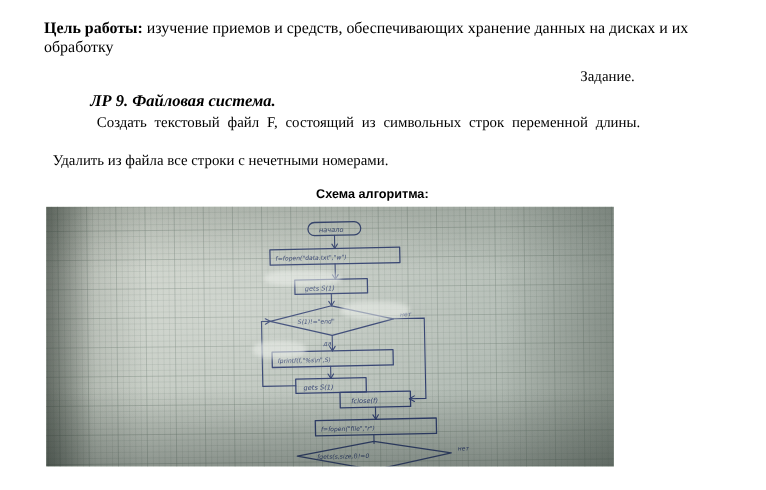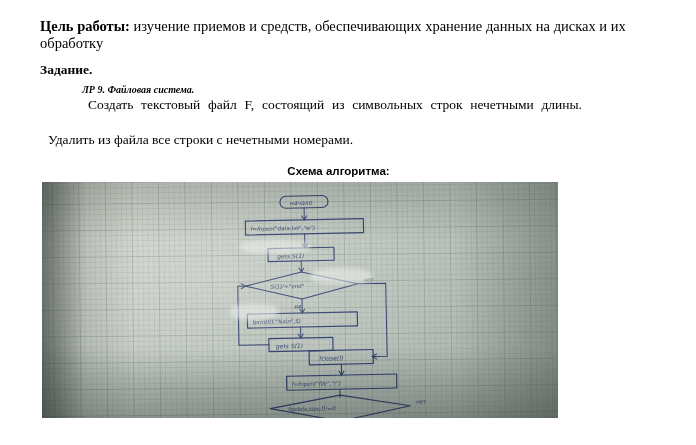--- a/index.html
+++ b/index.html
@@ -26,30 +26,30 @@
     font-size: 14.5px;
     line-height: 1.18;
     margin: 0 0 6px 0;
     text-align: left;
     white-space: normal;
   }
   .goal-label {
     font-weight: bold;
   }
   .task-heading {
-    text-align: left;
-    font-weight: bold;
+    text-align: right;
+    font-weight: normal;
     font-size: 13.5px;
     margin: 10px 0 6px 0;
     padding-right: 60px;
   }
   .lab-title {
     font-weight: bold;
     font-style: italic;
-    font-size: 10px;
+    font-size: 15px;
     margin: 0 0 2px 0;
     padding-left: 42px;
   }
   .task-body {
     font-size: 13.5px;
     line-height: 1.25;
     margin: 0;
     padding-right: 55px;
   }
   .task-body .l1 {
@@ -147,21 +147,21 @@
 
   <p class="goal-para">
     <span class="goal-label">Цель работы:</span><span> изучение приемов и средств, обеспечивающих хранение данных на дисках и их обработку</span>
   </p>
 
   <div class="task-heading">Задание.</div>
 
   <div class="lab-title">ЛР 9.  Файловая система.</div>
 
   <div class="task-body">
-    <span class="l1">Создать текстовый файл F, состоящий из символьных строк нечетными длины.</span>
+    <span class="l1">Создать текстовый файл F, состоящий из символьных строк переменной длины.</span>
     <span class="l2">Удалить из файла все строки с нечетными номерами.</span>
   </div>
 
   <div class="scheme-label">Схема алгоритма:</div>
 
   <div class="photo">
     <div class="paper"></div>
     <div class="shadow-left"></div>
 
     <div class="flow">

